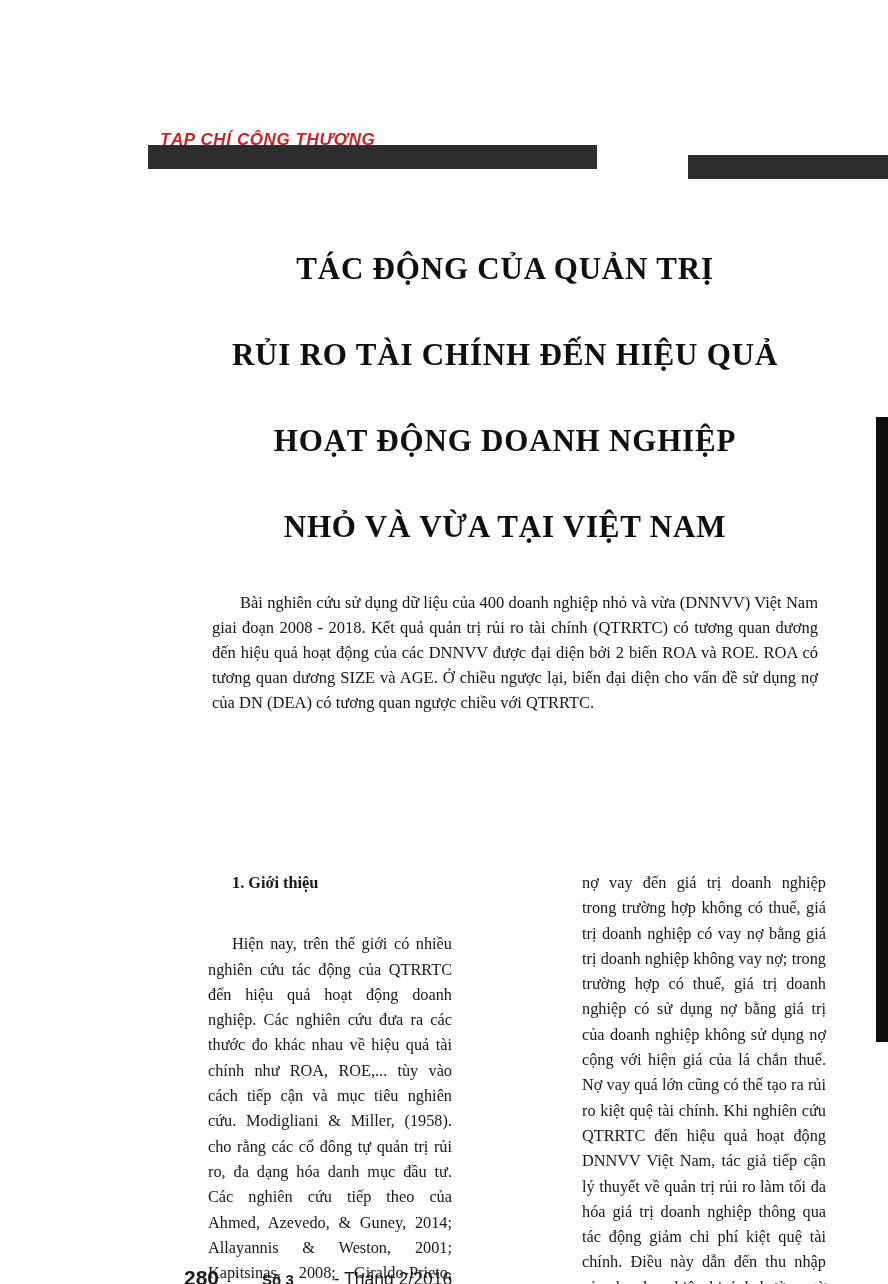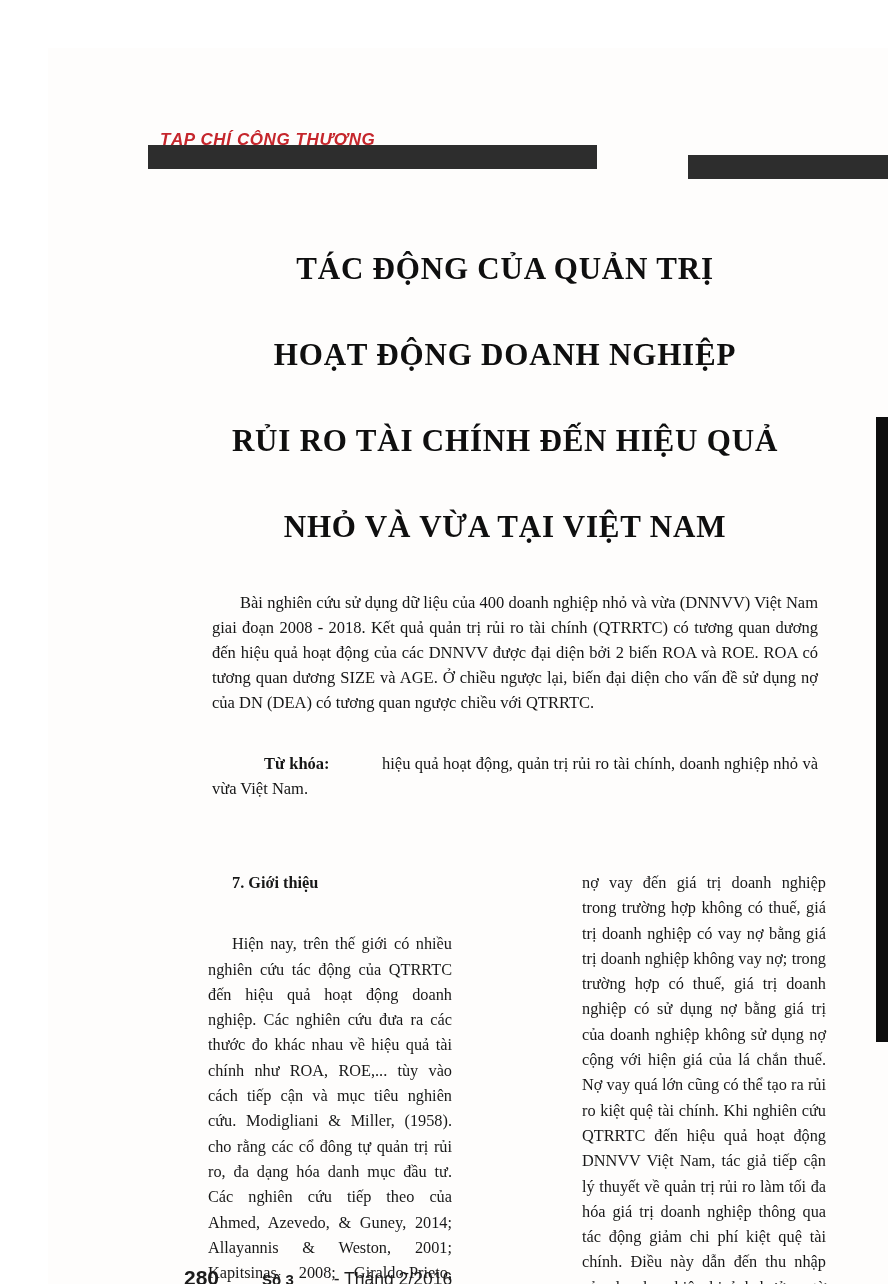--- a/index.html
+++ b/index.html
@@ -84,34 +84,33 @@
 <div class="page">
 
   <div class="logo" style="color: rgb(197, 38, 44);">TẠP CHÍ CÔNG THƯƠNG</div>
   <div class="rule-left" style="background: rgb(45, 45, 45);"></div>
   <div class="rule-right" style="background: rgb(45, 45, 45);"></div>
 
   <div class="edge-bar" style="background: rgb(14, 14, 14);"></div>
 
   <h1 class="title">
     <span>TÁC ĐỘNG CỦA QUẢN TRỊ</span>
+    <span>RỦI RO TÀI CHÍNH ĐẾN HIỆU QUẢ</span>
     <span>HOẠT ĐỘNG DOANH NGHIỆP</span>
-    <span>RỦI RO TÀI CHÍNH ĐẾN HIỆU QUẢ</span>
     <span>NHỎ VÀ VỪA TẠI VIỆT NAM</span>
   </h1>
 
 
   <div class="abstract">
     <p class="abstract-body">Bài nghiên cứu sử dụng dữ liệu của 400 doanh nghiệp nhỏ và vừa (DNNVV) Việt Nam giai đoạn 2008 - 2018. Kết quả quản trị rủi ro tài chính (QTRRTC) có tương quan dương đến hiệu quả hoạt động của các DNNVV được đại diện bởi 2 biến ROA và ROE. ROA có tương quan dương SIZE và AGE. Ở chiều ngược lại, biến đại diện cho vấn đề sử dụng nợ của DN (DEA) có tương quan ngược chiều với QTRRTC.</p>
-    <p class="keywords"><span class="kw-label">Từ khóa:</span><span> hiệu quả hoạt động, quản trị rủi ro tài chính, doanh nghiệp nhỏ và vừa Việt Nam.</span></p>
   </div>
 
   <div class="columns">
     <div class="col">
-      <div class="section-heading">7. Giới thiệu</div>
+      <div class="section-heading">1. Giới thiệu</div>
       <p class="para-first">Hiện nay, trên thế giới có nhiều nghiên cứu tác động của QTRRTC đến hiệu quả hoạt động doanh nghiệp. Các nghiên cứu đưa ra các thước đo khác nhau về hiệu quả tài chính như ROA, ROE,... tùy vào cách tiếp cận và mục tiêu nghiên cứu. Modigliani &amp; Miller, (1958). cho rằng các cổ đông tự quản trị rủi ro, đa dạng hóa danh mục đầu tư. Các nghiên cứu tiếp theo của Ahmed, Azevedo, &amp; Guney, 2014; Allayannis &amp; Weston, 2001; Kapitsinas, 2008; Giraldo-Prieto, (2017) nhận định QTRRTC làm tăng giá trị doanh nghiệp và tăng hiệu quả hoạt động để đo lường tác động của QTRRTC đến hiệu quả hoạt động doanh nghiệp. Modigliani &amp; Miller được biết đến là lý thuyết đầu tiên nhắc đến RRTC doanh nghiệp thông qua nghiên cứu nợ vay của doanh nghiệp. Tác giả cũng đề cập đến ảnh hưởng của</p>
     </div>
     <div class="col">
       <p>nợ vay đến giá trị doanh nghiệp trong trường hợp không có thuế, giá trị doanh nghiệp có vay nợ bằng giá trị doanh nghiệp không vay nợ; trong trường hợp có thuế, giá trị doanh nghiệp có sử dụng nợ bằng giá trị của doanh nghiệp không sử dụng nợ cộng với hiện giá của lá chắn thuế. Nợ vay quá lớn cũng có thể tạo ra rủi ro kiệt quệ tài chính. Khi nghiên cứu QTRRTC đến hiệu quả hoạt động DNNVV Việt Nam, tác giả tiếp cận lý thuyết về quản trị rủi ro làm tối đa hóa giá trị doanh nghiệp thông qua tác động giảm chi phí kiệt quệ tài chính. Điều này dẫn đến thu nhập của doanh nghiệp bị ảnh hưởng, từ đó tác động gián tiếp đến hiệu quả hoạt động thông qua các chỉ tiêu như ROA, ROE. Tại bài viết này, tác giả chọn chủ đề “Tác động của quản trị rủi ro tài chính đến hiệu quả hoạt động doanh nghiệp nhỏ và vừa tại Việt Nam” để nghiên cứu.</p>
     </div>
   </div>
 
   <div class="footer">
     <span class="page-number">280</span><span class="issue-bold">Số 3</span><span class="issue-rest">- Tháng 2/2016</span>
   </div>

